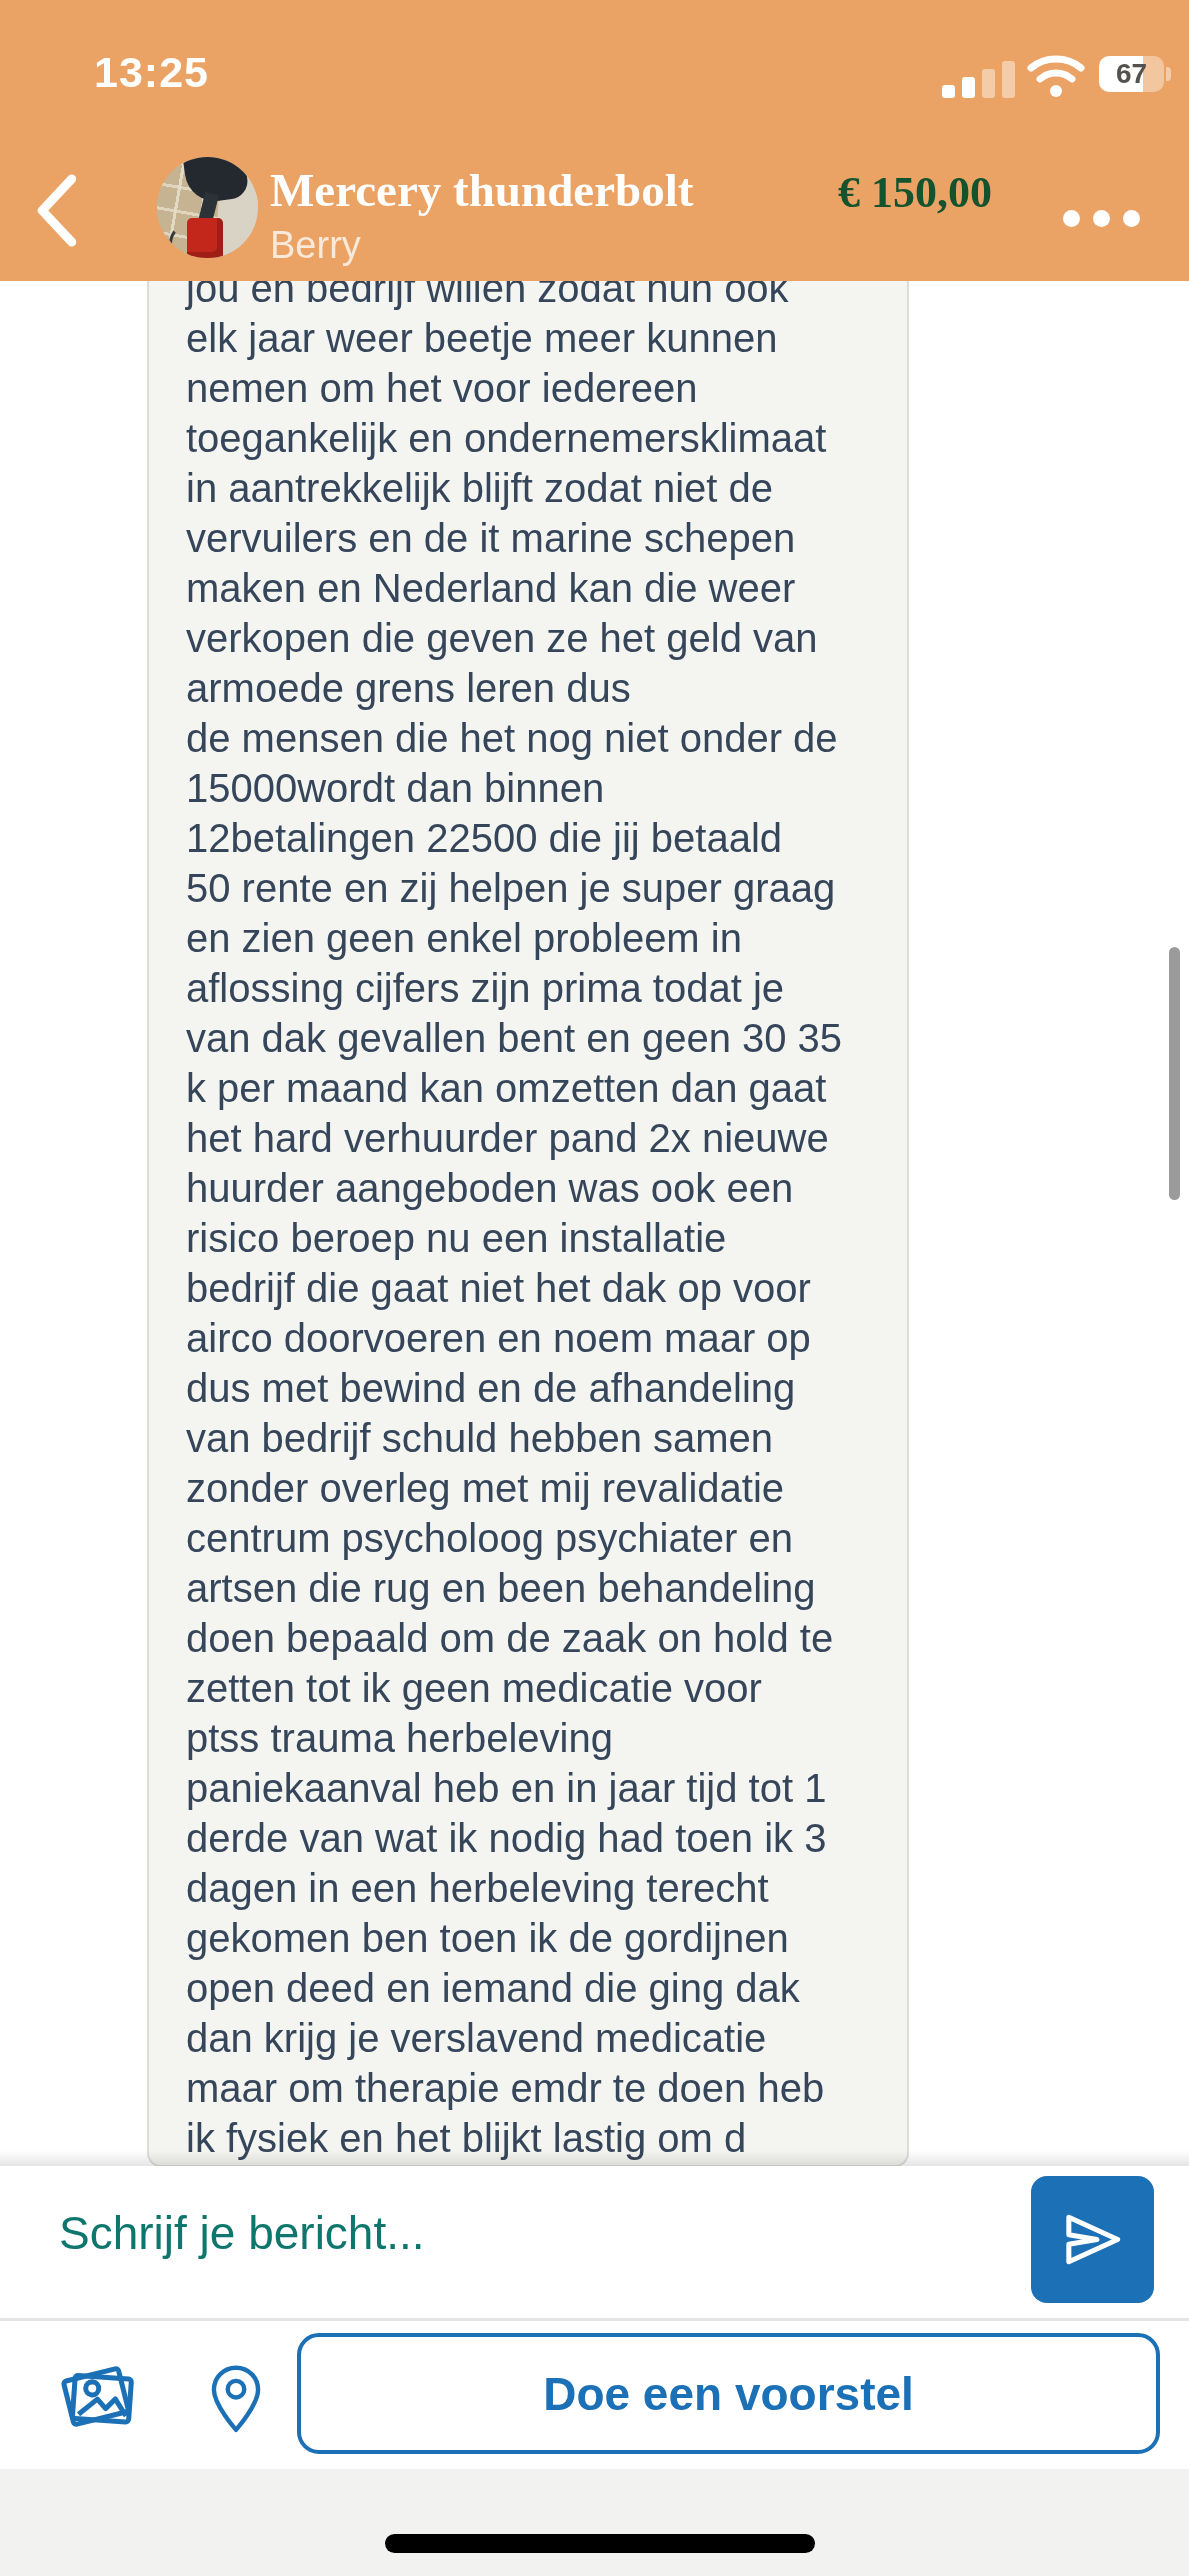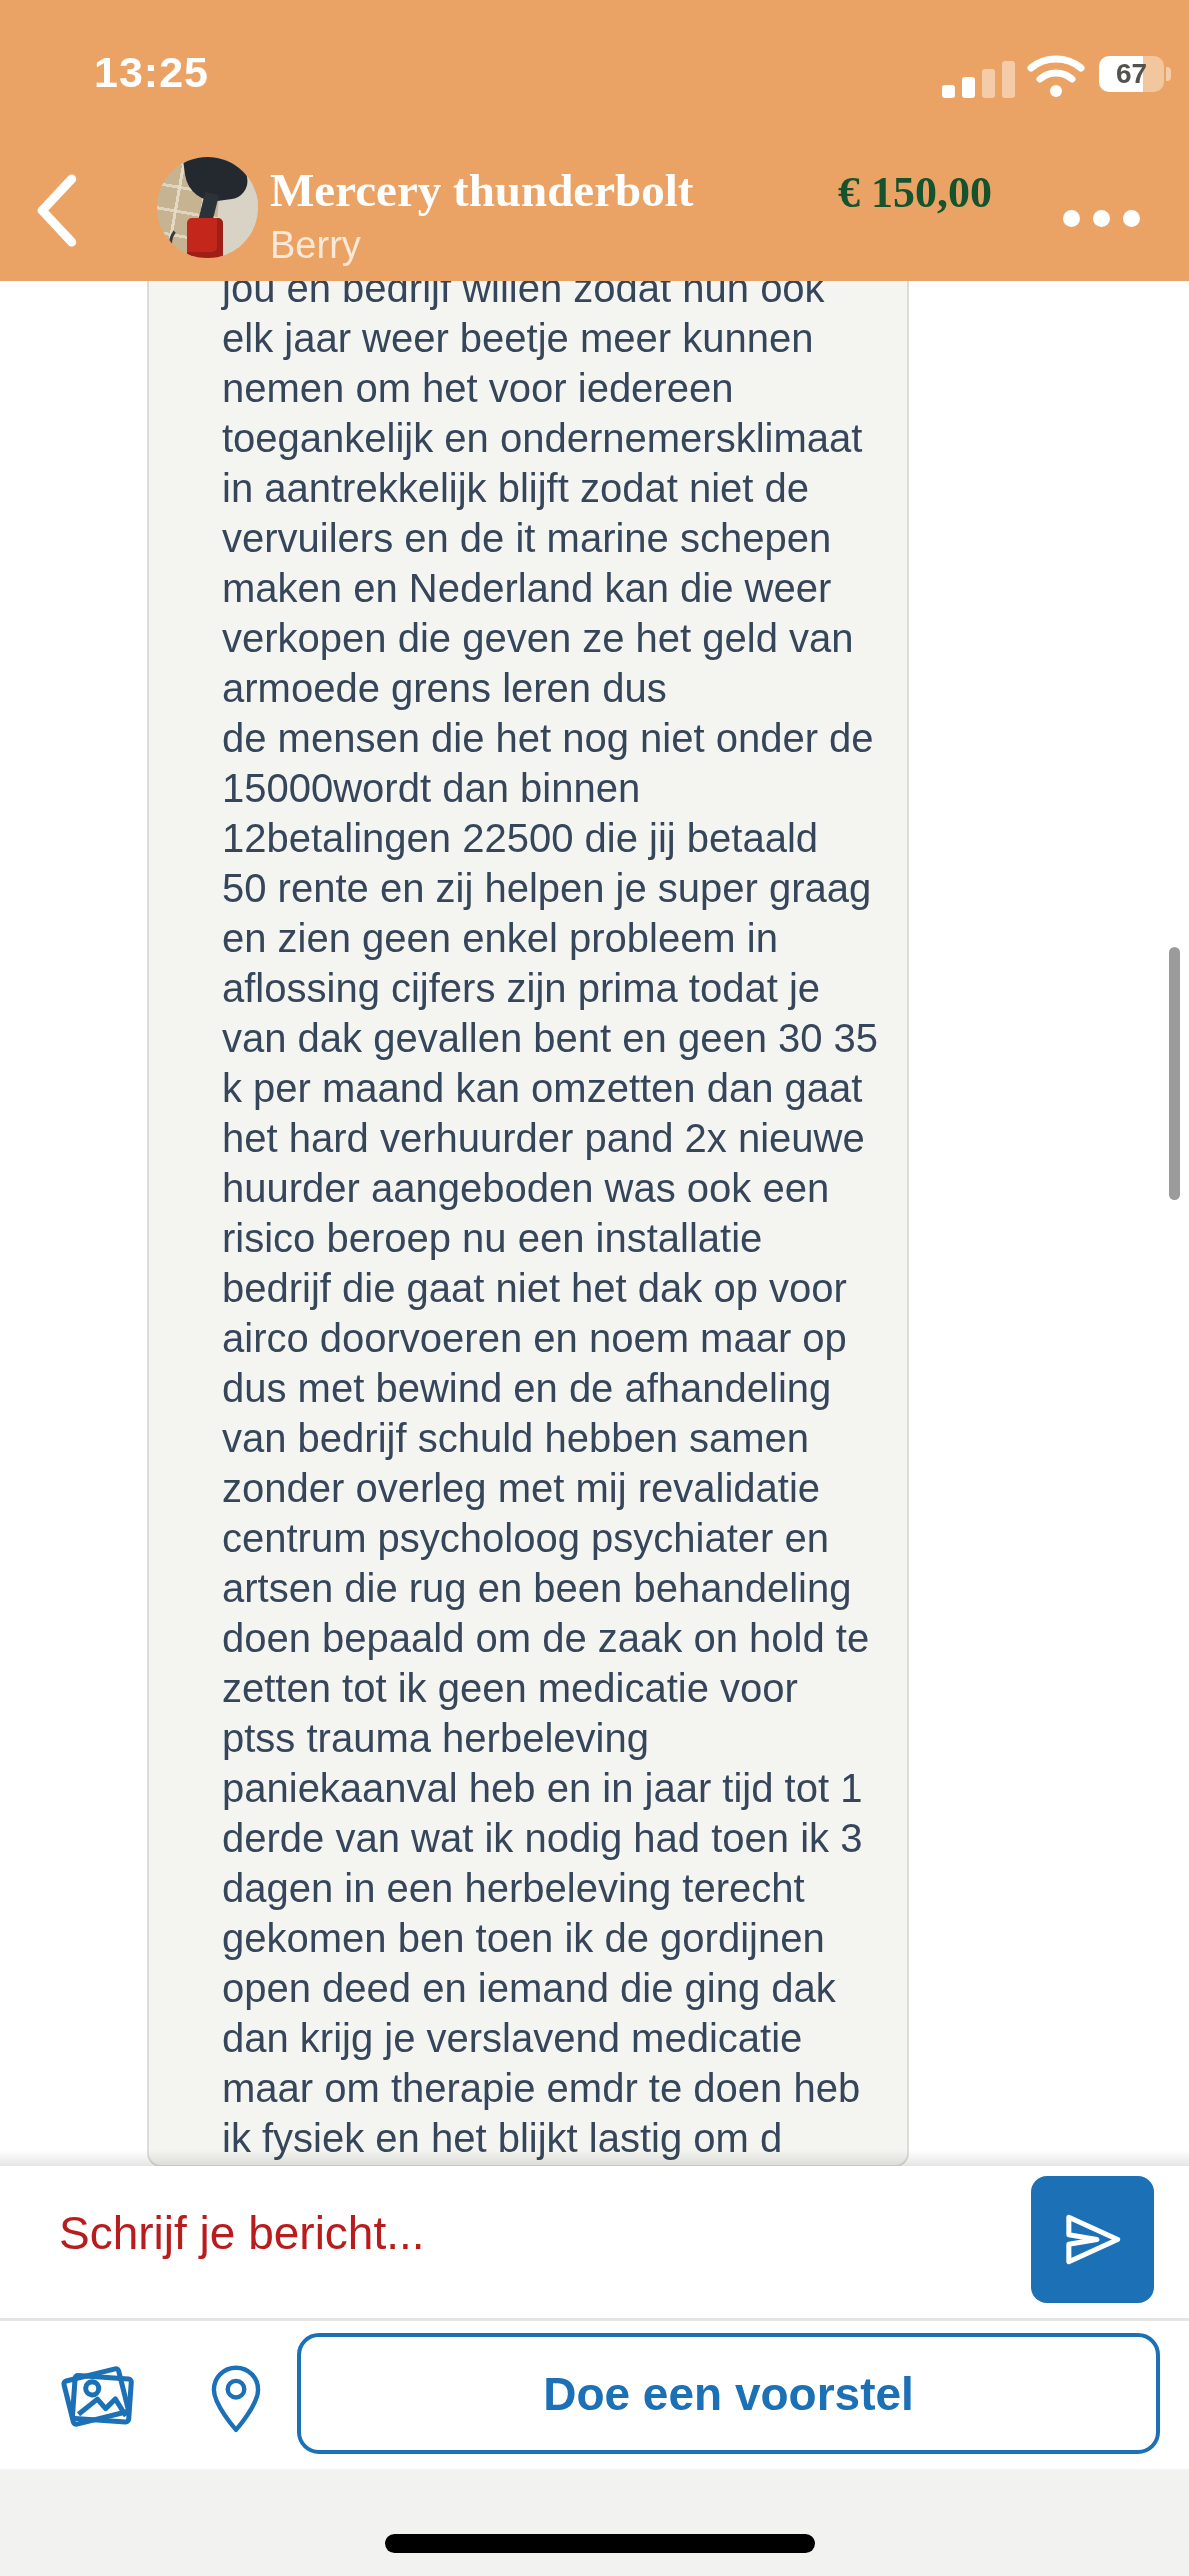--- a/index.html
+++ b/index.html
@@ -86,36 +86,36 @@
   .chat{position:absolute;left:0;top:0;width:1190px;height:2166px;background:#ffffff;}
   .bubble{
     position:absolute;left:147px;top:149px;width:762px;height:2018px;
     background:#F4F4F1;border:2px solid #DDDDD8;border-radius:14px;
     box-sizing:border-box;overflow:hidden;
   }
   .msg-text{
     position:absolute;left:37px;top:112px;right:20px;
     color:#36465A;font-size:40px;line-height:50px;
   }
-  .msg-line{white-space:nowrap;height:50px;margin-left:36px;}
+  .msg-line{white-space:nowrap;height:50px;}
   .scrollbar{
     position:absolute;left:1169px;top:947px;width:11px;height:253px;
     background:#9B9B9B;border-radius:6px;
   }
 
   
   .input-bar{
     position:absolute;left:0;top:2166px;width:1190px;height:152px;background:#ffffff;z-index:10;
   }
   .input-bar::before{
     content:"";position:absolute;left:0;top:-16px;width:100%;height:16px;
     background:linear-gradient(to top,rgba(0,0,0,0.10),rgba(0,0,0,0));
   }
   .placeholder{
-    position:absolute;left:59px;top:40px;color:#b91c1c;font-size:46px;
+    position:absolute;left:59px;top:40px;color:#0f766e;font-size:46px;
   }
   .send-btn{
     position:absolute;left:1031px;top:10px;width:123px;height:127px;
     background:#1C70B5;border-radius:16px;border:none;cursor:pointer;
     display:flex;align-items:center;justify-content:center;
   }
   .divider{
     position:absolute;left:0;top:2318px;width:1190px;height:3px;background:#E4E4E2;z-index:10;
   }
   .action-row{

